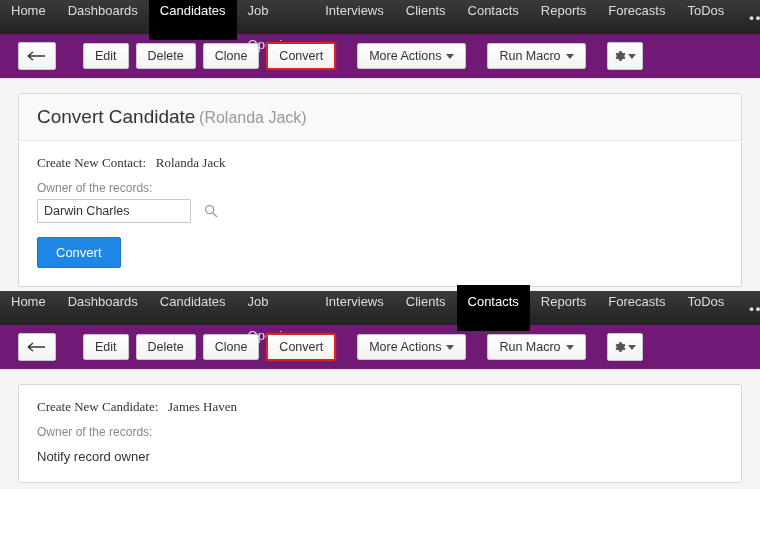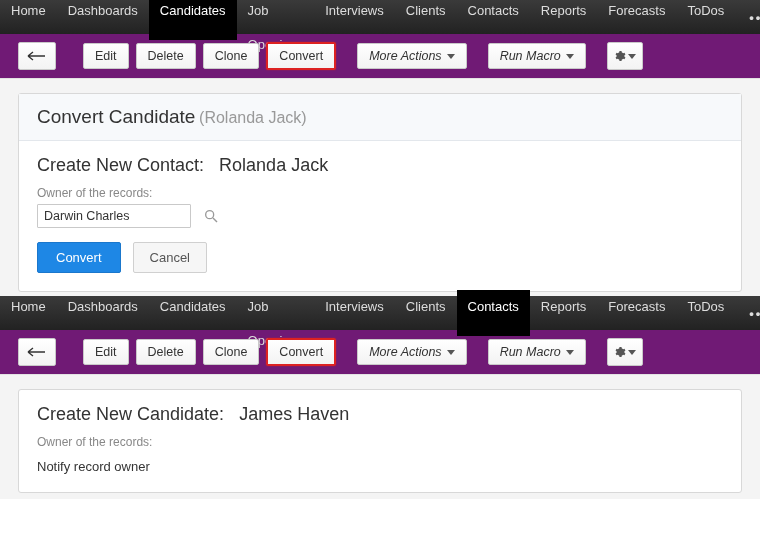--- a/index.html
+++ b/index.html
@@ -4,32 +4,32 @@
 <style>
   html,body{margin:0;padding:0;font-family:Arial,Helvetica,sans-serif;font-size:13px;color:#333;background:#fff;}
   .page{width:760px;}
   .topnav{background:linear-gradient(#3a3a3a,#222);display:flex;align-items:center;height:34px;color:#ddd;}
   .topnav .nav-item{padding:0 11px;height:46px;line-height:34px;cursor:pointer;font-size:13px;}
   .topnav .nav-item.active{background:#000;color:#fff;}
   .topnav .more-dots{padding:0 14px;color:#ddd;cursor:pointer;font-weight:bold;letter-spacing:2px;}
   .toolbar{background:#701a75;border-bottom:1px solid #e3e3e3;height:44px;display:flex;align-items:center;padding:0 18px;gap:7px;}
   .btn{background:linear-gradient(#fff,#f3f3f3);border:1px solid #c9c9c9;border-radius:2px;padding:5px 11px;font-size:12.5px;color:#333;cursor:pointer;line-height:14px;}
   .btn.highlight{border:2px solid #d22;box-shadow:0 0 0 1px rgba(210,34,34,0.15);}
-  .btn.sep{margin-left:14px;font-style:italic;}
+  .btn.sep{margin-left:14px;}
   .back-btn{border:1px solid #c9c9c9;border-radius:2px;background:linear-gradient(#fff,#f3f3f3);width:36px;height:26px;display:flex;align-items:center;justify-content:center;cursor:pointer;margin-right:20px;}
   .gear-btn{border:1px solid #c9c9c9;border-radius:2px;background:linear-gradient(#fff,#f3f3f3);width:34px;height:26px;display:flex;align-items:center;justify-content:center;cursor:pointer;margin-left:14px;}
   .caret{display:inline-block;margin-left:5px;border-left:4px solid transparent;border-right:4px solid transparent;border-top:5px solid #555;vertical-align:middle;}
   .content{padding:14px 18px 4px 18px;background:#f4f4f4;}
   .panel{background:#fff;border:1px solid #d8d8d8;border-radius:3px;}
   .panel-head{background:#f7f9fb;border-bottom:1px solid #e3e7ec;padding:12px 18px;}
   .panel-title{font-size:19px;color:#333;font-weight:400;}
   .panel-sub{color:#999;font-size:16px;font-weight:400;}
   .panel-body{padding:14px 18px 18px 18px;}
   .row{margin-bottom:10px;}
-  .kv{color:#333;font-size:18px;}
+  .kv{color:#333;font-size:13px;font-family:Liberation Serif, serif;}
   .lbl{font-size:12px;color:#888;margin-bottom:4px;}
   .lookup-wrap{display:flex;align-items:center;gap:12px;}
   .txt{border:1px solid #c9c9c9;border-radius:1px;padding:4px 6px;width:140px;font-size:12.5px;color:#333;}
   .search-ico{color:#999;cursor:pointer;}
   .actions{margin-top:14px;display:flex;gap:12px;align-items:center;}
   .primary{background:#1e87e5;border:1px solid #1a77cc;color:#fff;border-radius:2px;padding:7px 18px;font-size:13px;cursor:pointer;}
   .cancel{background:#f6f6f6;border:1px solid #d0d0d0;color:#555;border-radius:2px;padding:7px 16px;font-size:13px;cursor:pointer;}
   .chk-row{display:flex;align-items:center;gap:8px;margin-top:10px;}
 </style>
 </head>
@@ -86,21 +86,20 @@
         <div class="lookup-wrap">
           <input class="txt" value="Darwin Charles" style="">
           <svg class="search-ico" width="16" height="16" viewBox="0 0 24 24">
                 <circle cx="10" cy="10" r="6" stroke="#999" stroke-width="2" fill="none"></circle>
                 <line x1="15" y1="15" x2="21" y2="21" stroke="#999" stroke-width="2"></line>
               </svg>
         </div>
       </div>
       <div class="actions">
         <button class="primary">Convert</button>
-        <button class="cancel">Cancel</button>
       </div>
     </div>
   </div>
 </div>
 
 <div class="topnav">
   <div class="nav-item">Home</div>
   <div class="nav-item">Dashboards</div>
   <div class="nav-item">Candidates</div>
   <div class="nav-item">Job Openings</div>

